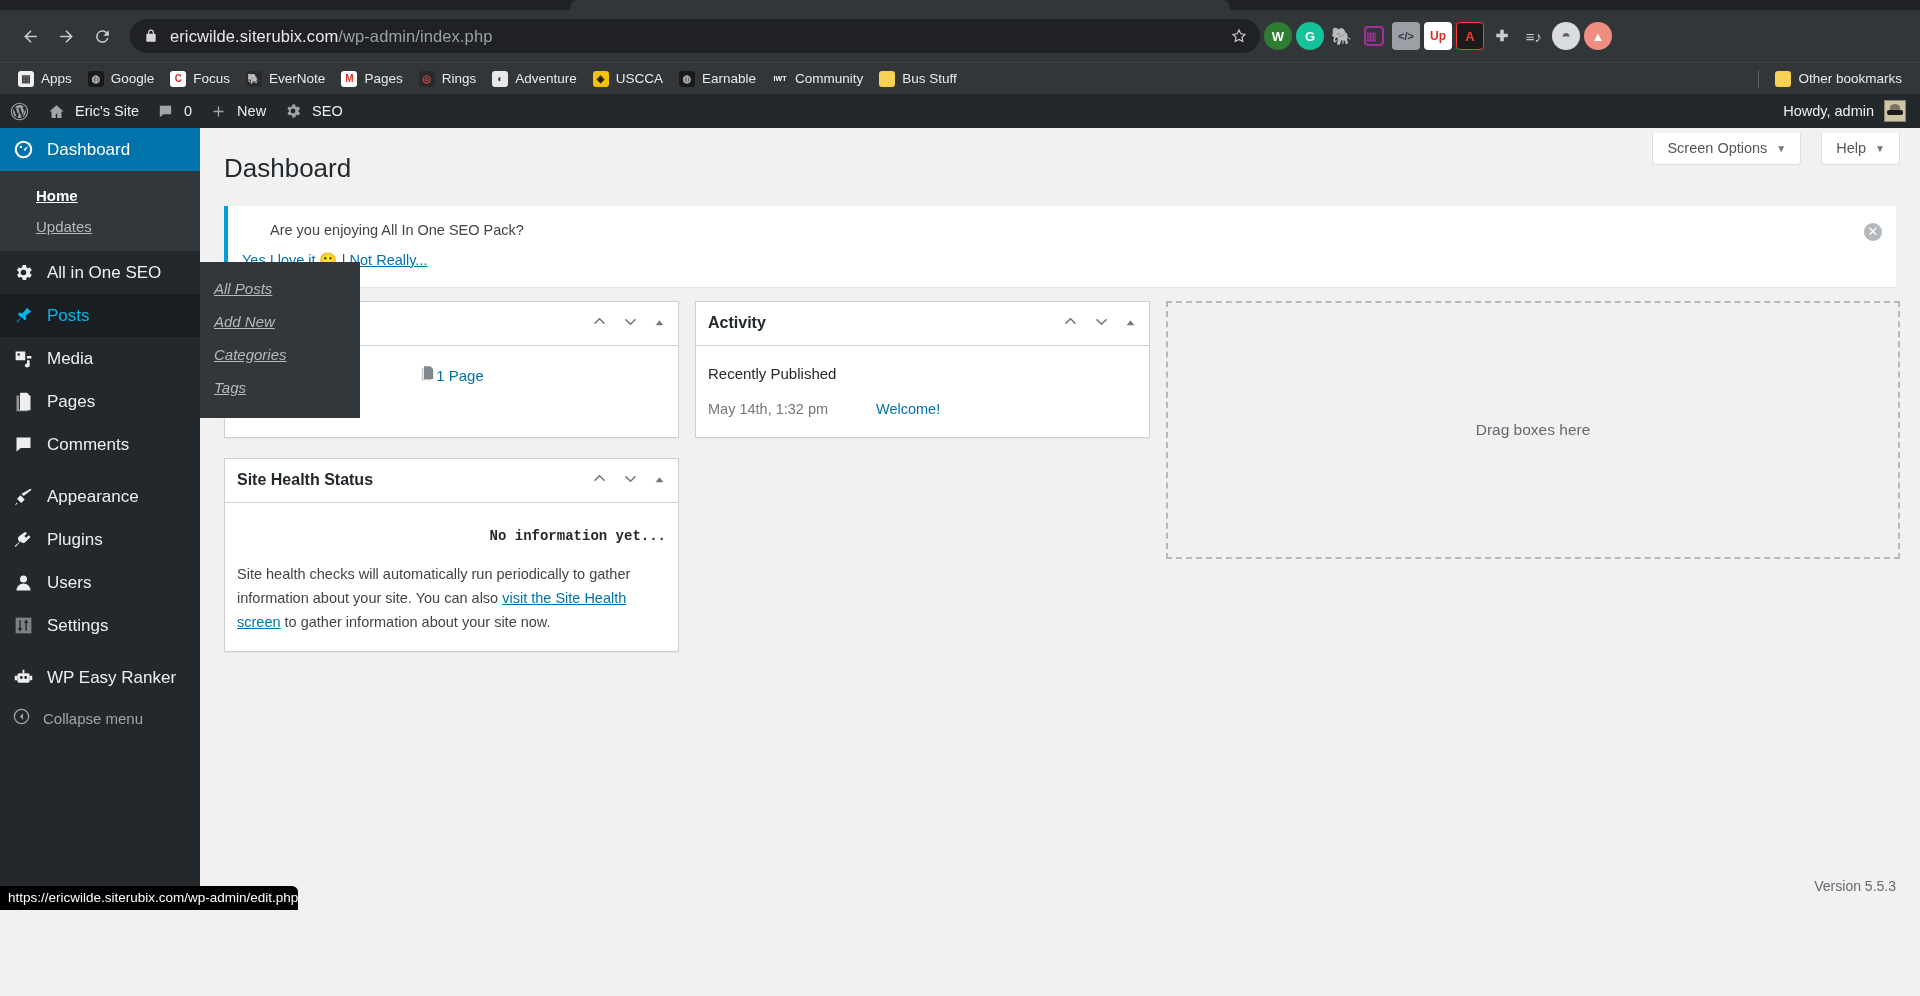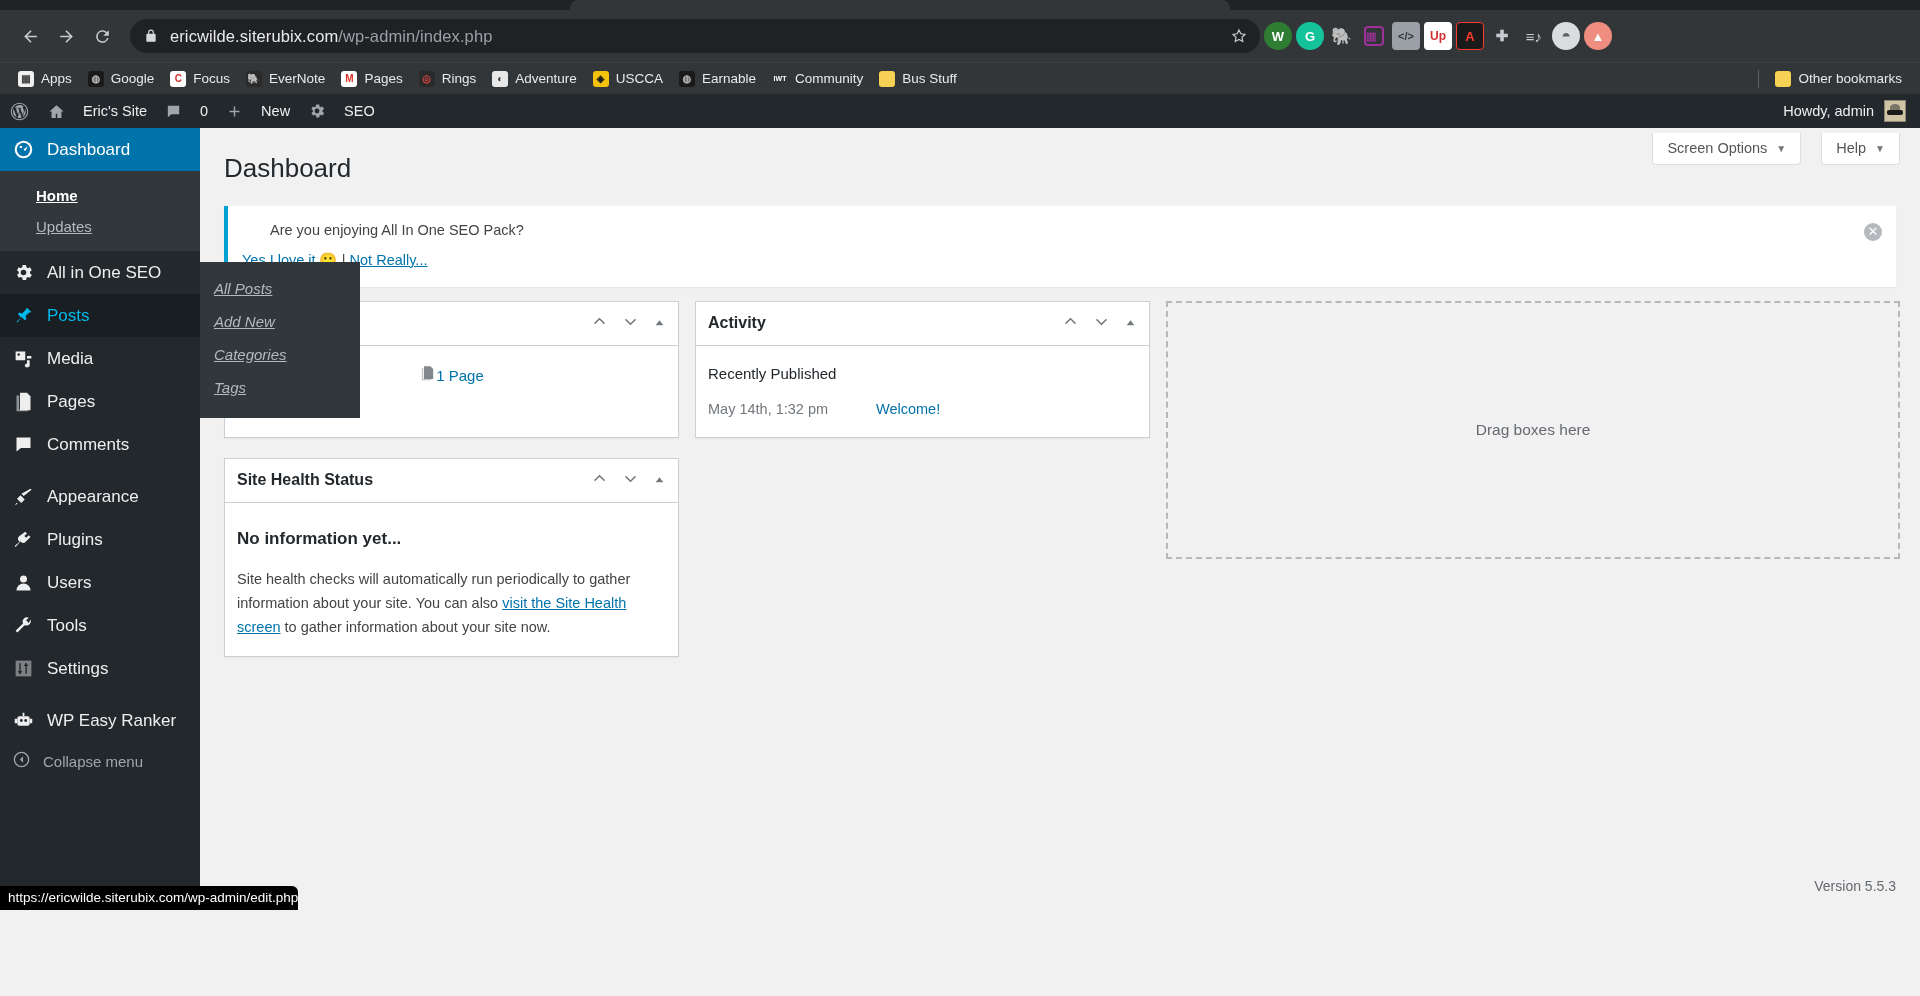--- a/index.html
+++ b/index.html
@@ -65,21 +65,21 @@
   }
   #bm-spacer { flex: 1; }
   #bm-divider { width: 1px; height: 18px; background: #5f6368; margin: 0 8px; }
 
   
   #wpadminbar {
     height: 34px; background: #23282d; display: flex; align-items: center;
     font-size: 14.5px; color: #eee; position: relative; z-index: 50;
   }
   .ab-item {
-    display: flex; align-items: center; gap: 18px; height: 34px;
+    display: flex; align-items: center; gap: 10px; height: 34px;
     padding: 0 9px; color: #eee; white-space: nowrap;
   }
   .ab-item svg { fill: #a0a5aa; }
   #ab-right { margin-left: auto; display: flex; align-items: center; padding-right: 14px; gap: 10px;}
   #avatar {
     width: 22px; height: 22px; background: #cfc5a5;
     border: 1px solid #8d8876; position: relative; overflow: hidden;
   }
   #avatar:before { content:""; position:absolute; left:2px; right:2px; top:9px; height:5px; background:#1a1a1a; border-radius:2px;}
   #avatar:after { content:""; position:absolute; left:5px; right:5px; top:3px; height:6px; background:#7a7566; border-radius:50% 50% 0 0;}
@@ -181,21 +181,21 @@
   .handle-actions { display: flex; align-items: center; gap: 14px; color: #72777c; }
   .handle-actions .ord { font-size: 15px; }
   .inside { padding: 12px 12px 16px 12px; font-size: 14.5px; color: #444; line-height: 1.6; }
   .inside a { color: #0073aa; text-decoration: none; }
 
   #glance-row { display: flex; justify-content: center; padding: 6px 0 10px 0; }
   .glance-item { display: flex; align-items: center; gap: 0; color: #0073aa; font-size: 15px; }
   #glance-note { font-size: 14.5px; color: #444; }
   #glance-note a { color: #0073aa; text-decoration: underline; }
 
-  #health-headline { text-align: left; font-weight: bold; color: #23282d; font-size: 17px; margin: 10px 0 16px 0;}
+  #health-headline { text-align: right; font-weight: bold; color: #23282d; font-size: 14px; margin: 10px 0 16px 0; font-family: Liberation Mono, monospace;}
   #health-body { font-size: 14.5px; color: #444; line-height: 1.65; }
   #health-body a { color: #0073aa; text-decoration: underline; }
 
   .activity-block-title { font-size: 15px; color: #23282d; padding: 4px 0 12px 0; }
   .activity-row { display: flex; font-size: 14.5px; }
   .activity-date { color: #72777c; width: 168px; flex: none; }
   .activity-link { color: #0073aa; }
 
   #dropzone {
     border: 2px dashed #b4b9be; height: 258px;
@@ -449,28 +449,20 @@
           <span>Plugins</span>
         </div>
         <div class="menu-top">
           <span class="mi">
             <svg width="21" height="21" viewBox="0 0 24 24">
               <circle cx="12" cy="8" r="4" fill="currentColor"></circle>
               <path fill="currentColor" d="M4 21a8 8 0 0 1 16 0z"></path>
             </svg>
           </span>
           <span>Users</span>
-        </div>
-        <div class="menu-top">
-          <span class="mi">
-            <svg width="21" height="21" viewBox="0 0 24 24">
-              <path fill="currentColor" d="M20 5a5 5 0 0 1-6.6 6.6L5 20l-2-2 8.4-8.4A5 5 0 0 1 18 3l-3 3 3 3z"></path>
-            </svg>
-          </span>
-          <span>Tools</span>
         </div>
         <div class="menu-top">
           <span class="mi">
             <svg width="21" height="21" viewBox="0 0 24 24">
               <rect x="3" y="3" width="18" height="18" fill="currentColor" opacity=".45"></rect>
               <path fill="#23282d" d="M8 6v12M8 18l-2.5-3h5zM15 18V6M15 6l-2.5 3h5z"></path>
               <path stroke="#23282d" stroke-width="1.6" d="M8 6v12M15 18V6"></path>
               <path fill="#23282d" d="M5.5 15h5L8 18.5zM12.5 9h5L15 5.5z"></path>
             </svg>
           </span>

